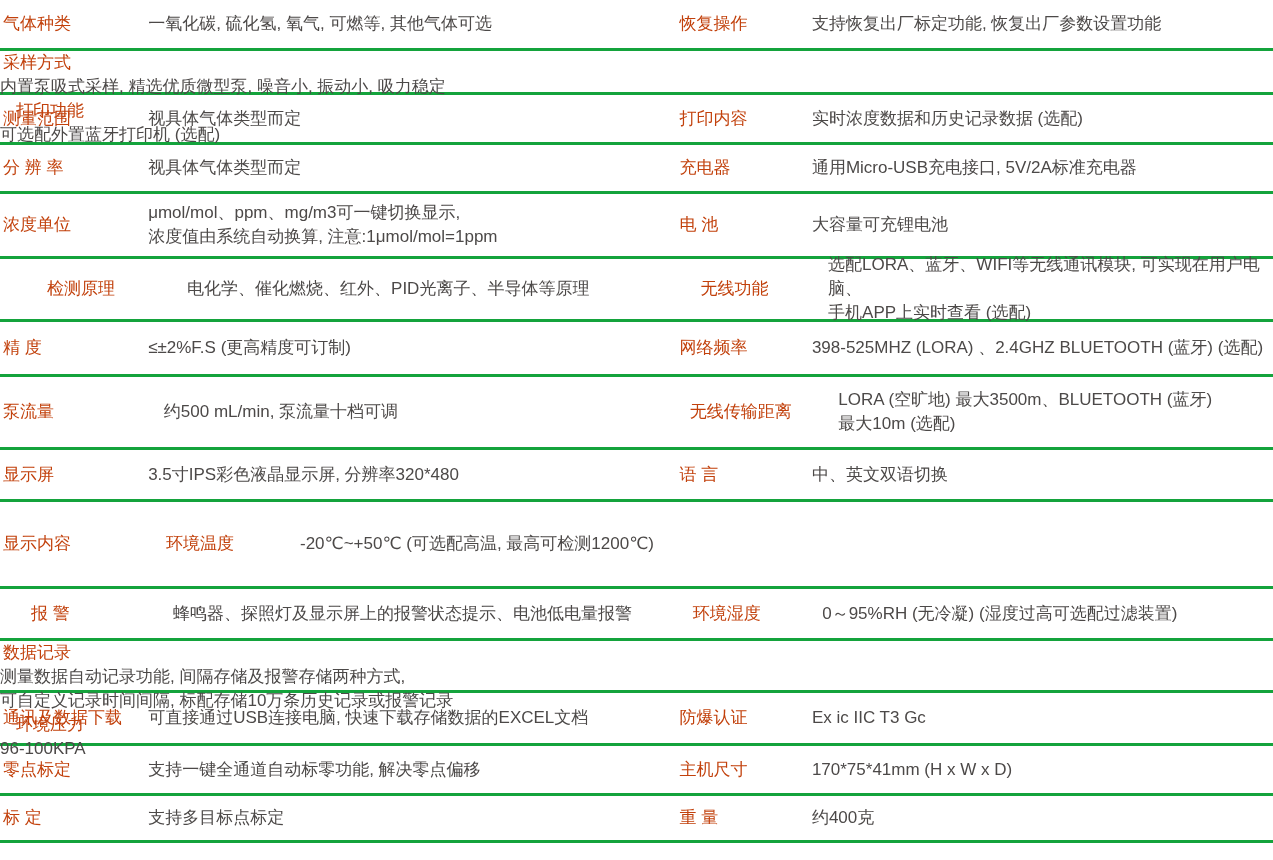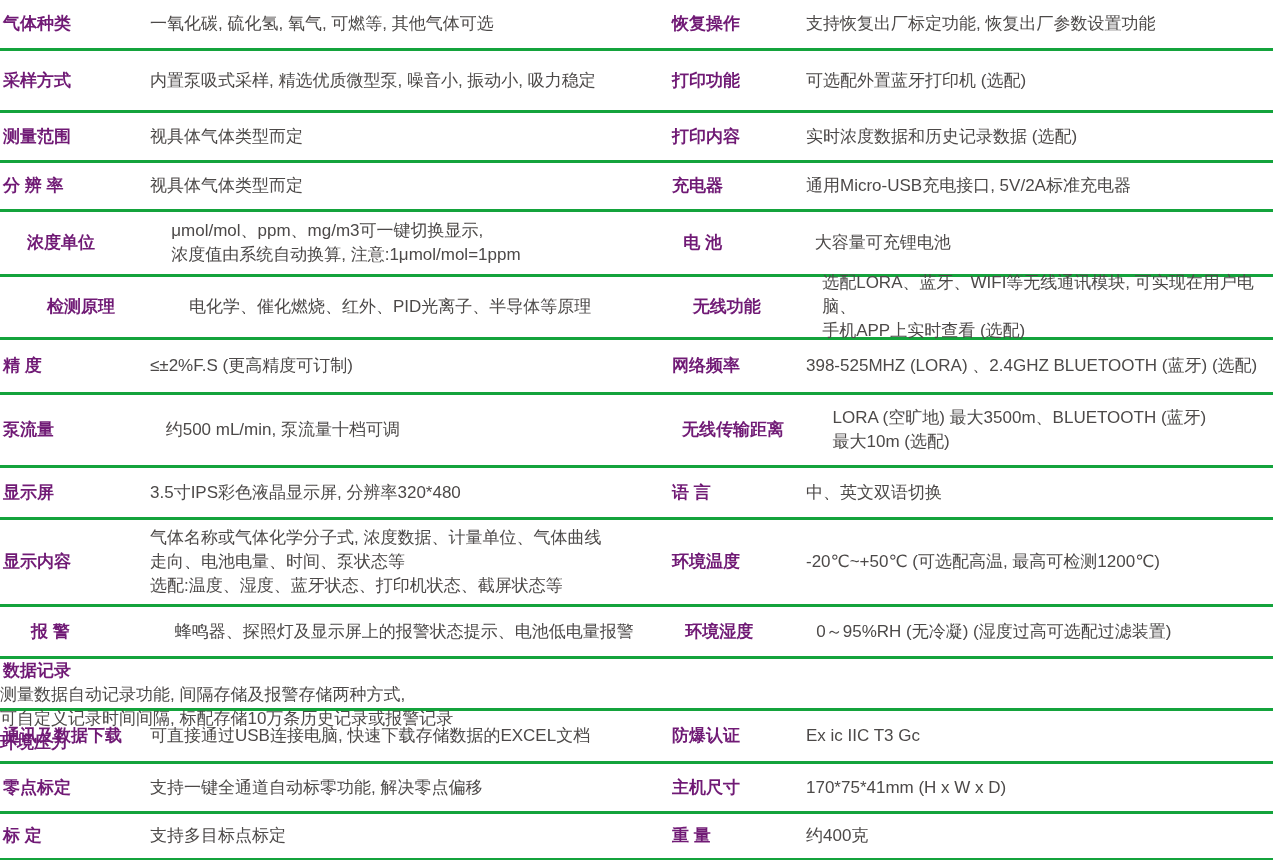--- a/index.html
+++ b/index.html
@@ -13,59 +13,59 @@
     display:flex;align-items:stretch;
     border-bottom:3px solid #14a33c;
     box-sizing:border-box;
   }
   .cell{
     display:flex;align-items:center;
     box-sizing:border-box;
     font-size:17px;line-height:24px;
     white-space:pre-line;
   }
-  .label-cell{font-weight:700;color:#701a75;}
+  .label-cell{font-weight:400;color:#c2410c;}
   .c1{width:150px;padding-left:3px;}
   .c2{width:522px;}
-  .c3{width:134px;}
+  .c3{width:134px;margin-left:16px;}
   .c4{width:467px;}
   .blank-patch{
     position:absolute;left:1059px;top:714px;width:200px;height:130px;
     background:#ffffff;z-index:-1;
   }
 </style>
 </head>
 <body>
 
 <div class="spec-table" id="spec-table">
     <div class="spec-row" style="height: 51px;">
       <div class="cell c1 label-cell">气体种类</div>
       <div class="cell c2">一氧化碳, 硫化氢, 氧气, 可燃等, 其他气体可选</div>
       <div class="cell c3 label-cell">恢复操作</div>
       <div class="cell c4">支持恢复出厂标定功能, 恢复出厂参数设置功能</div>
     </div>
-    <div class="spec-row" style="height: 62px;">
+    <div class="spec-row" style="height: 44px; flex-direction: column;">
       <div class="cell c1 label-cell">采样方式</div>
       <div class="cell c2">内置泵吸式采样, 精选优质微型泵, 噪音小, 振动小, 吸力稳定</div>
       <div class="cell c3 label-cell">打印功能</div>
       <div class="cell c4">可选配外置蓝牙打印机 (选配)</div>
     </div>
     <div class="spec-row" style="height: 50px;">
       <div class="cell c1 label-cell">测量范围</div>
       <div class="cell c2">视具体气体类型而定</div>
       <div class="cell c3 label-cell">打印内容</div>
       <div class="cell c4">实时浓度数据和历史记录数据 (选配)</div>
     </div>
     <div class="spec-row" style="height: 49px;">
       <div class="cell c1 label-cell">分 辨 率</div>
       <div class="cell c2">视具体气体类型而定</div>
       <div class="cell c3 label-cell">充电器</div>
       <div class="cell c4">通用Micro-USB充电接口, 5V/2A标准充电器</div>
     </div>
-    <div class="spec-row" style="height: 65px; padding-left: 24px;">
+    <div class="spec-row" style="height: 65px;">
       <div class="cell c1 label-cell">浓度单位</div>
       <div class="cell c2">μmol/mol、ppm、mg/m3可一键切换显示,
 浓度值由系统自动换算, 注意:1μmol/mol=1ppm</div>
       <div class="cell c3 label-cell">电 池</div>
       <div class="cell c4">大容量可充锂电池</div>
     </div>
     <div class="spec-row" style="height: 63px; padding-left: 44px;">
       <div class="cell c1 label-cell">检测原理</div>
       <div class="cell c2">电化学、催化燃烧、红外、PID光离子、半导体等原理</div>
       <div class="cell c3 label-cell">无线功能</div>
@@ -86,37 +86,35 @@
 最大10m (选配)</div>
     </div>
     <div class="spec-row" style="height: 52px;">
       <div class="cell c1 label-cell">显示屏</div>
       <div class="cell c2">3.5寸IPS彩色液晶显示屏, 分辨率320*480</div>
       <div class="cell c3 label-cell">语 言</div>
       <div class="cell c4">中、英文双语切换</div>
     </div>
     <div class="spec-row" style="height: 87px;">
       <div class="cell c1 label-cell">显示内容</div>
-      <div class="cell c2">气体名称或气体化学分子式, 浓度数据、计量单位、气体曲线
-走向、电池电量、时间、泵状态等
-选配:温度、湿度、蓝牙状态、打印机状态、截屏状态等</div>
       <div class="cell c3 label-cell">环境温度</div>
       <div class="cell c4">-20℃~+50℃ (可选配高温, 最高可检测1200℃)</div>
     </div>
     <div class="spec-row" style="height: 52px; padding-left: 28px;">
       <div class="cell c1 label-cell">报 警</div>
       <div class="cell c2">蜂鸣器、探照灯及显示屏上的报警状态提示、电池低电量报警</div>
       <div class="cell c3 label-cell">环境湿度</div>
       <div class="cell c4">0～95%RH (无冷凝) (湿度过高可选配过滤装置)</div>
     </div>
     <div class="spec-row" style="height: 52px; flex-direction: column;">
       <div class="cell c1 label-cell">数据记录</div>
       <div class="cell c2">测量数据自动记录功能, 间隔存储及报警存储两种方式,
 可自定义记录时间间隔, 标配存储10万条历史记录或报警记录</div>
       <div class="cell c3 label-cell">环境压力</div>
+      <div class="cell c4">96-100KPA</div>
     </div>
     <div class="spec-row" style="height: 53px;">
       <div class="cell c1 label-cell">通讯及数据下载</div>
       <div class="cell c2">可直接通过USB连接电脑, 快速下载存储数据的EXCEL文档</div>
       <div class="cell c3 label-cell">防爆认证</div>
       <div class="cell c4">Ex ic IIC T3 Gc</div>
     </div>
     <div class="spec-row" style="height: 50px;">
       <div class="cell c1 label-cell">零点标定</div>
       <div class="cell c2">支持一键全通道自动标零功能, 解决零点偏移</div>

